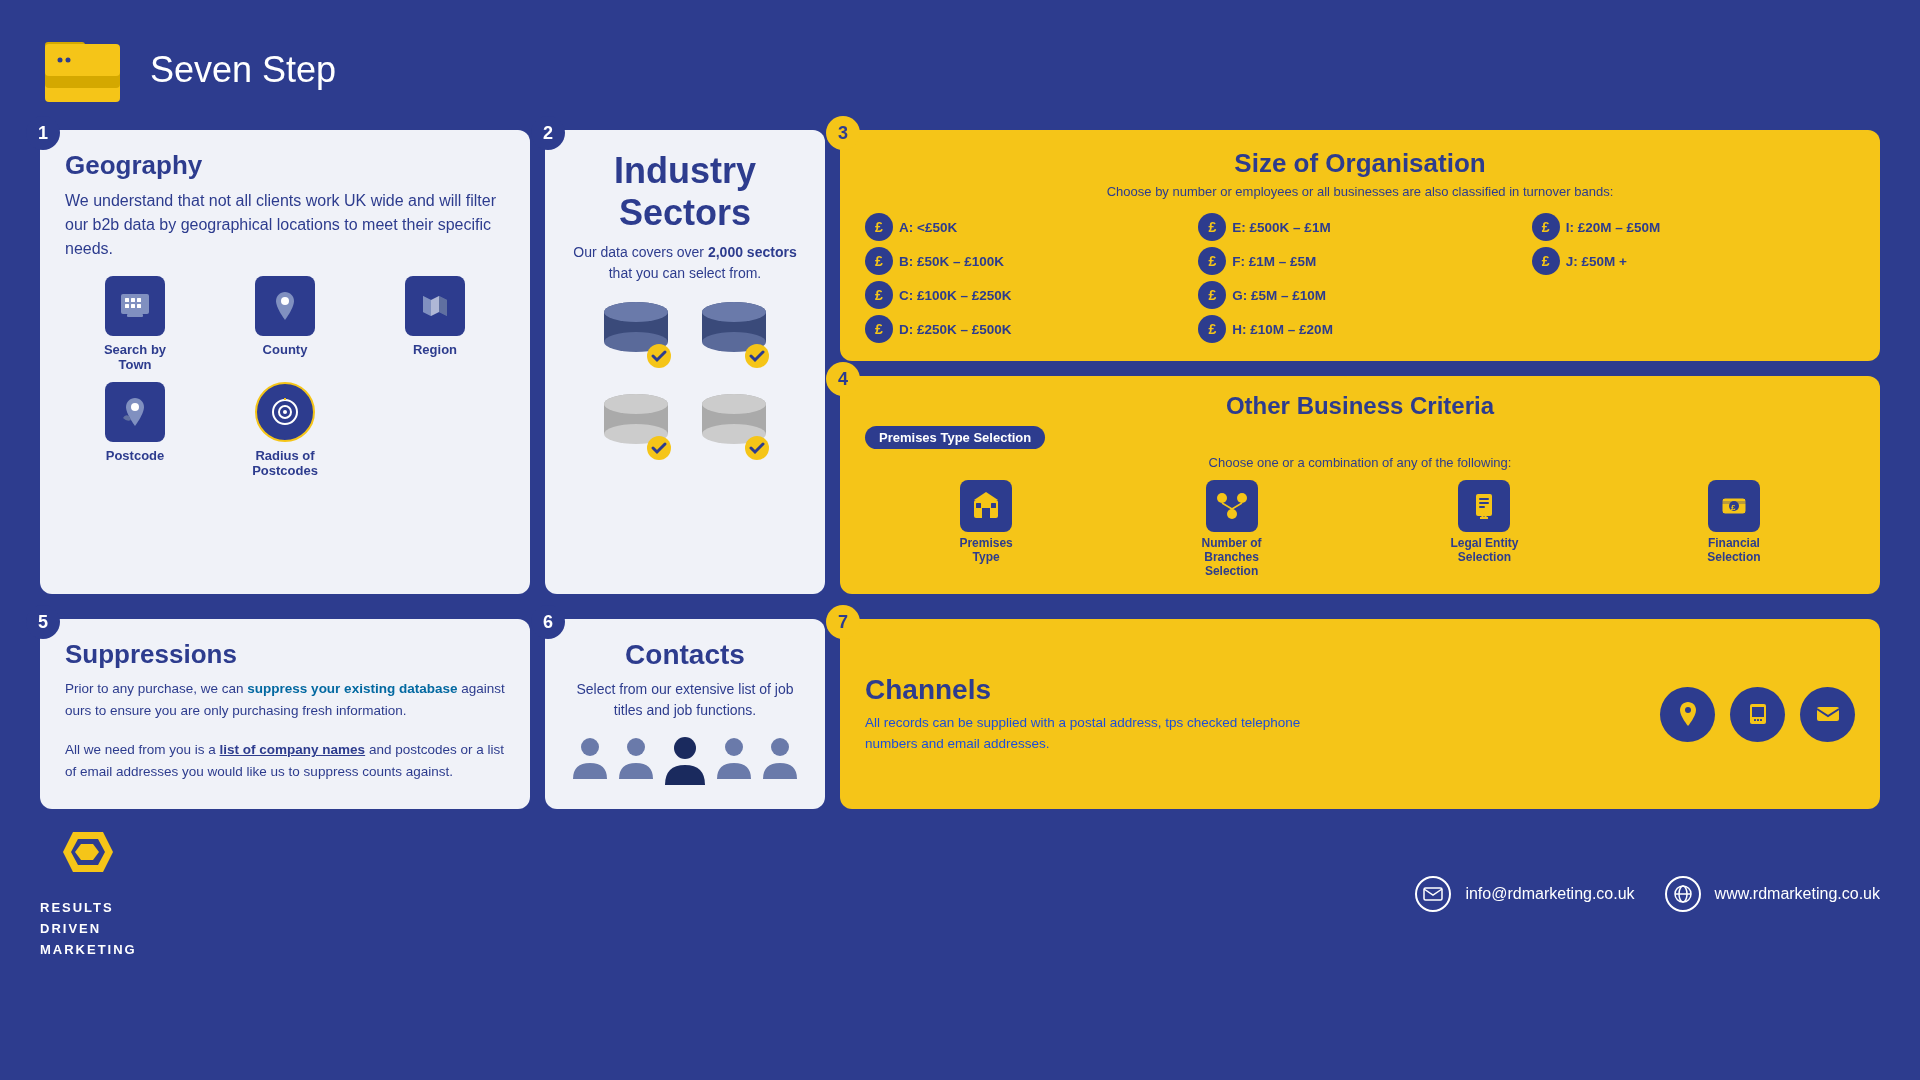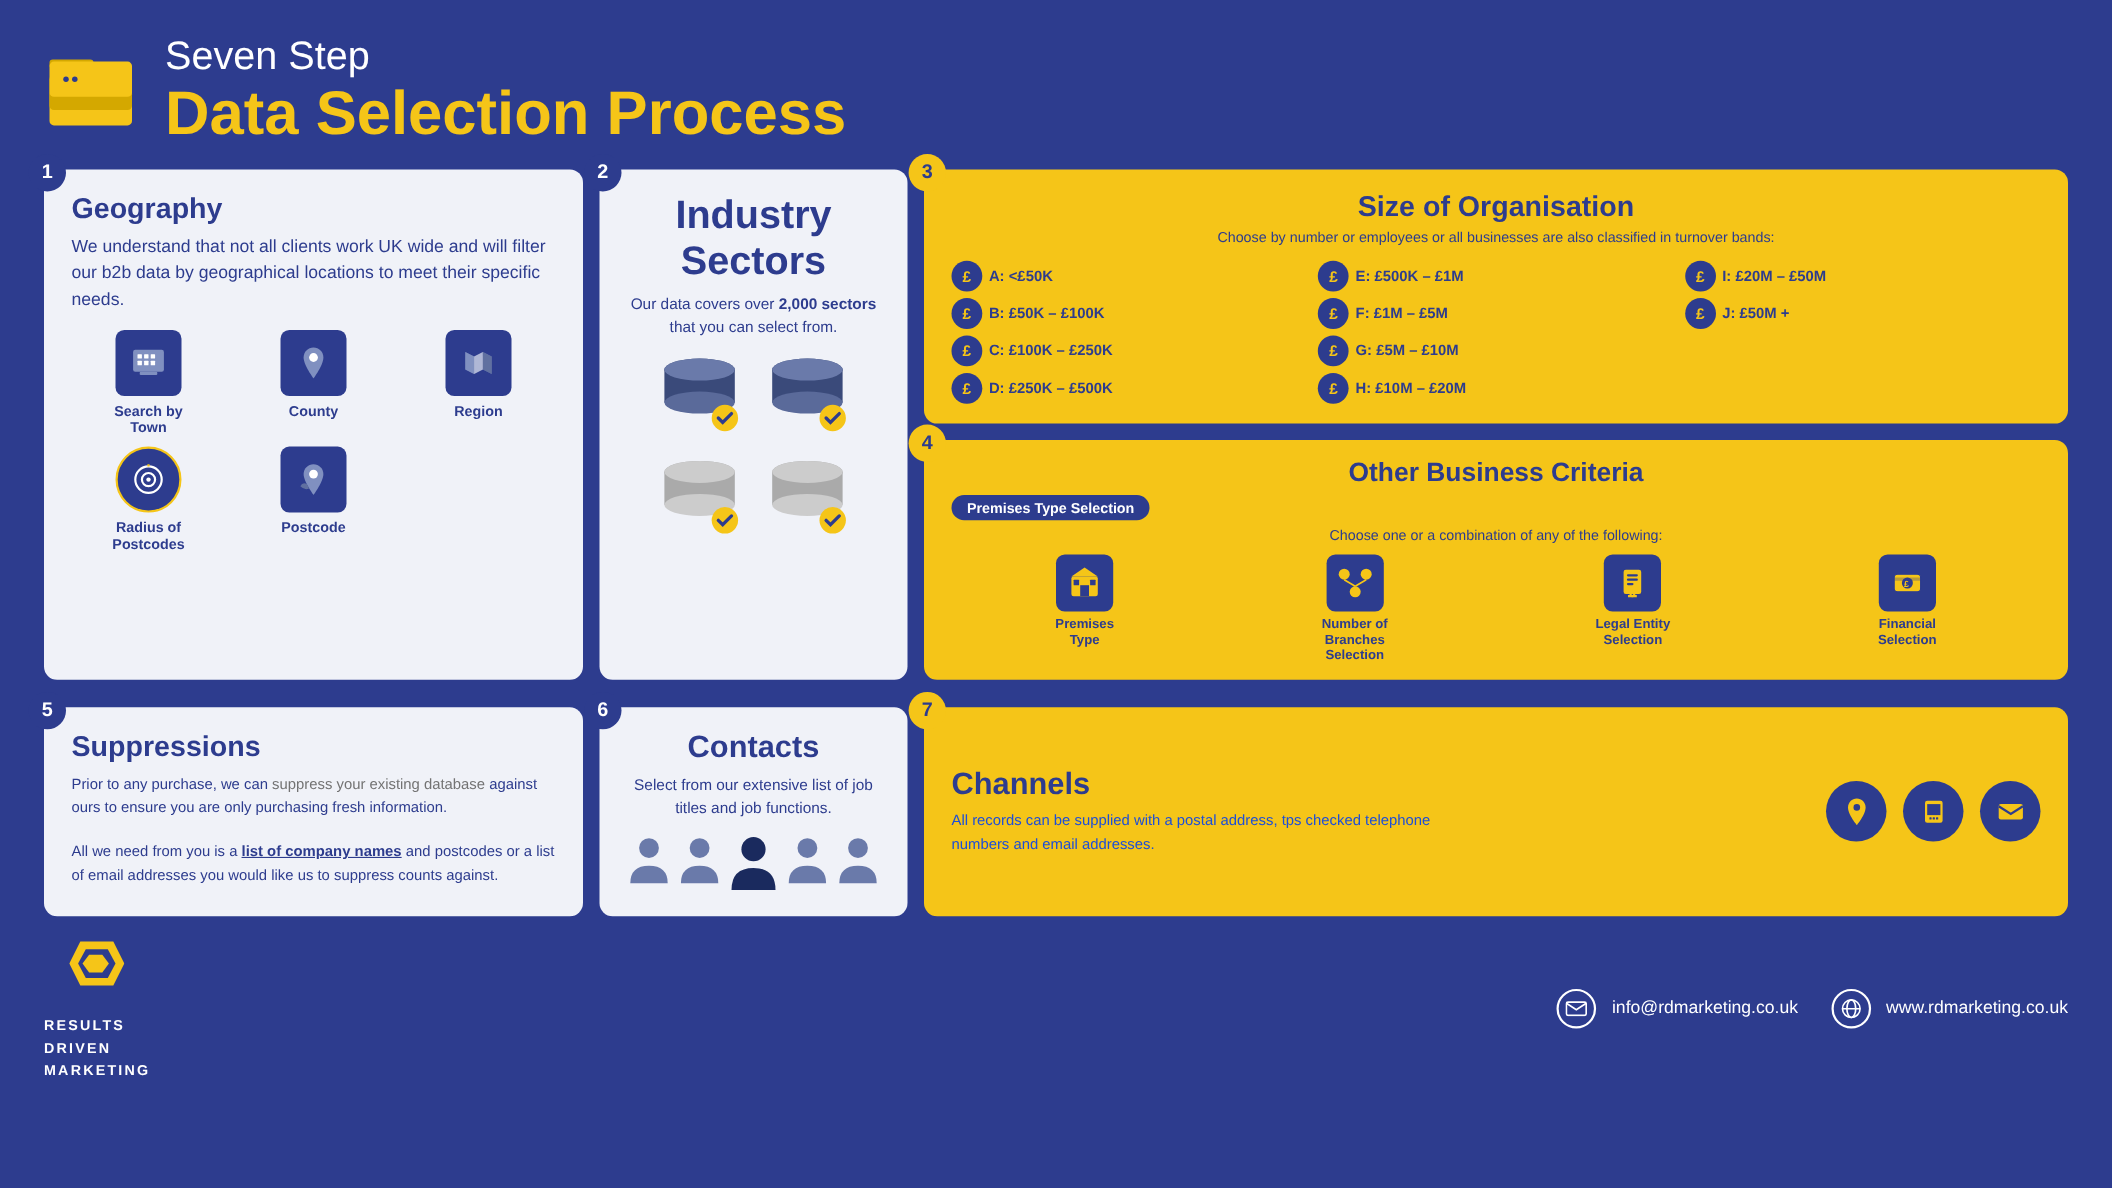--- a/index.html
+++ b/index.html
@@ -420,22 +420,22 @@
       font-size: 16px;
     }
 
     
     .badge-center {
       text-align: left;
       font-weight: bold;
     }
 
     .supp-link-highlight {
-      color: #737373;
-      font-weight: normal;
+      color: #0369a1;
+      font-weight: bold;
     }
 
     .list-link {
       color: #2d3c8e;
       font-weight: bold;
       text-decoration: underline;
       font-style: normal;
     }
   </style>
 </head>
@@ -448,21 +448,20 @@
     <rect x="5" y="40" width="75" height="32" rx="4" fill="#f5c518"></rect>
     <rect x="5" y="26" width="75" height="32" rx="4" fill="#d4a800"></rect>
     <rect x="5" y="12" width="40" height="8" rx="3" fill="#d4a800"></rect>
     <rect x="5" y="14" width="75" height="32" rx="4" fill="#f5c518"></rect>
 
     <circle cx="20" cy="30" r="2.5" fill="#2d3c8e"></circle>
     <circle cx="28" cy="30" r="2.5" fill="#2d3c8e"></circle>
   </svg>
   <div class="header-text">
     <h2>Seven Step</h2>
-    <h1>Data Selection Process</h1>
   </div>
 </div>
 
 <div class="main-grid">
 
   <div class="card">
     <div class="step-num">1</div>
     <div class="card-title">Geography</div>
     <div class="card-body">We understand that not all clients work UK wide and will filter our b2b data by geographical locations to meet their specific needs.</div>
     <div class="geo-icons">
@@ -499,40 +498,40 @@
             <path d="M6 8l8 4 8-4 8 4v16l-8-4-8 4-8-4V8z" fill="#8090c0" opacity="0.6"></path>
             <path d="M6 8l8 4v16l-8-4V8z" fill="#8090c0"></path>
             <path d="M14 12l8-4v16l-8 4V12z" fill="white" opacity="0.5"></path>
             <path d="M22 8l8 4v16l-8-4V8z" fill="#6070a0"></path>
           </svg>
         </div>
         <div class="geo-icon-label">Region</div>
       </div>
 
       <div class="geo-icon-item">
+        <div class="geo-icon-box">
+          <svg width="36" height="36" viewBox="0 0 36 36" fill="none">
+            <path d="M18 4C13 4 9 8 9 13c0 7 9 19 9 19s9-12 9-19c0-5-4-9-9-9z" fill="#8090c0"></path>
+            <circle cx="18" cy="13" r="4" fill="white"></circle>
+            <path d="M12 22 Q8 20 6 24 Q10 28 14 26" fill="#6070a0"></path>
+          </svg>
+        </div>
+        <div class="geo-icon-label">Postcode</div>
+      </div>
+
+      <div class="geo-icon-item">
         <div class="geo-icon-box" style="background:#2d3c8e; border: 2px solid #f5c518; border-radius: 50%;">
           <svg width="36" height="36" viewBox="0 0 36 36" fill="none">
             <circle cx="18" cy="18" r="12" stroke="white" stroke-width="2" fill="none"></circle>
             <circle cx="18" cy="18" r="6" stroke="white" stroke-width="2" fill="none"></circle>
             <circle cx="18" cy="18" r="2" fill="white"></circle>
             <line x1="18" y1="6" x2="18" y2="4" stroke="#f5c518" stroke-width="2"></line>
           </svg>
         </div>
         <div class="geo-icon-label">Radius of<br>Postcodes</div>
-      </div>
-
-      <div class="geo-icon-item">
-        <div class="geo-icon-box">
-          <svg width="36" height="36" viewBox="0 0 36 36" fill="none">
-            <path d="M18 4C13 4 9 8 9 13c0 7 9 19 9 19s9-12 9-19c0-5-4-9-9-9z" fill="#8090c0"></path>
-            <circle cx="18" cy="13" r="4" fill="white"></circle>
-            <path d="M12 22 Q8 20 6 24 Q10 28 14 26" fill="#6070a0"></path>
-          </svg>
-        </div>
-        <div class="geo-icon-label">Postcode</div>
       </div>
     </div>
   </div>
 
   <div class="industry-card">
     <div class="step-num">2</div>
     <div class="industry-title">Industry Sectors</div>
     <div class="industry-body">
       Our data covers over <strong>2,000 sectors</strong> that you can select from.
     </div>

